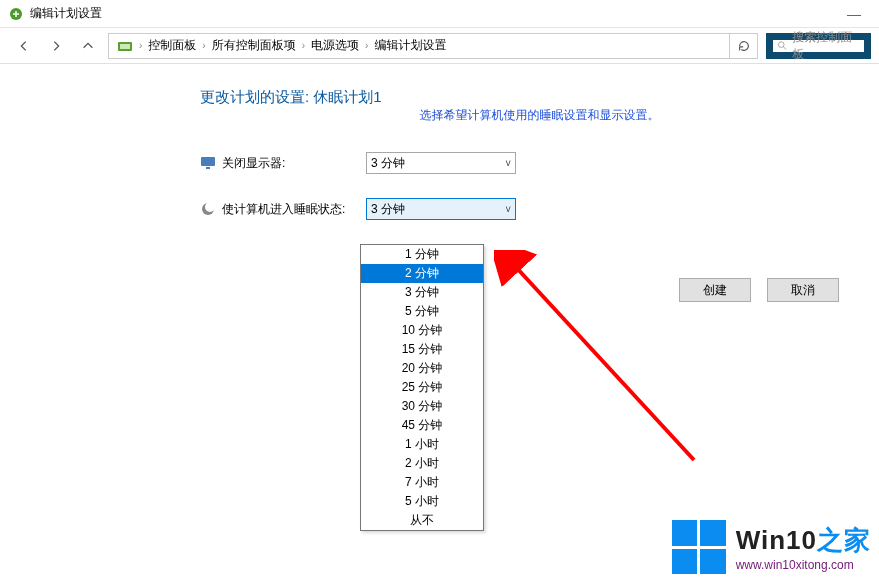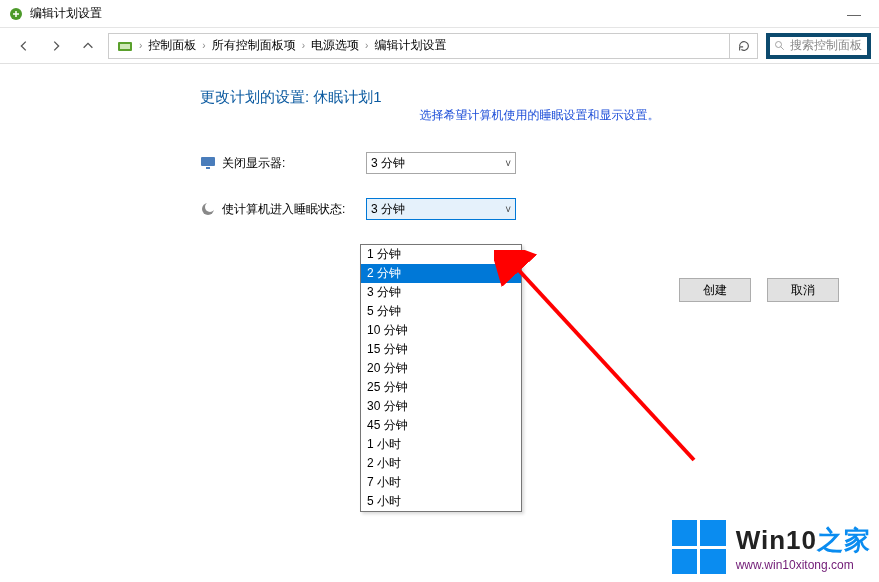--- a/index.html
+++ b/index.html
@@ -58,21 +58,21 @@
 .bc-arrow { color: #888; padding: 0 2px; font-size: 10px; }
 .refreshbox {
   width: 28px; height: 26px;
   border: 1px solid #ccc;
   border-left: none;
   display: flex; align-items:center; justify-content:center;
   cursor: pointer;
 }
 .searchbox {
   width: 105px; height: 26px;
-  border: 4px solid #0c4a6e;
+  border: 7px solid #0c4a6e;
   margin-left: 8px;
   display: flex; align-items: center;
   padding: 0 4px;
   color: #888;
 }
 .searchbox .sicon { margin-right: 4px; }
 .content {
   padding: 24px 0 0 200px;
 }
 .page-title {
@@ -103,25 +103,26 @@
 }
 .combo.open {
   border: 1px solid #0078d7;
   background: #e5f1fb;
 }
 .combo .caret { color: #444; font-size: 10px; }
 .dropdown {
   position: absolute;
   left: 360px;
   top: 244px;
-  width: 162px;
+  width: 124px;
   border: 1px solid #767676;
   background: #fff;
   z-index: 10;
   box-shadow: 2px 2px 3px rgba(0,0,0,0.15);
+  text-align: center;
 }
 .dd-item {
   padding: 1px 6px;
   line-height: 17px;
   cursor: pointer;
 }
 .dd-item.sel {
   background: #0078d7;
   color: #fff;
 }
@@ -264,20 +265,21 @@
     <div class="dd-item">10 分钟</div>
     <div class="dd-item">15 分钟</div>
     <div class="dd-item">20 分钟</div>
     <div class="dd-item">25 分钟</div>
     <div class="dd-item">30 分钟</div>
     <div class="dd-item">45 分钟</div>
     <div class="dd-item">1 小时</div>
     <div class="dd-item">2 小时</div>
     <div class="dd-item">7 小时</div>
     <div class="dd-item">5 小时</div>
+    <div class="dd-item">从不</div>
   </div>
 
 <div class="buttons">
   <div class="btn">创建</div>
   <div class="btn">取消</div>
 </div>
 
 <svg class="red-arrow" viewBox="0 0 220 220">
   <defs>
     <marker id="ah" markerWidth="12" markerHeight="12" refX="2" refY="6" orient="auto">

